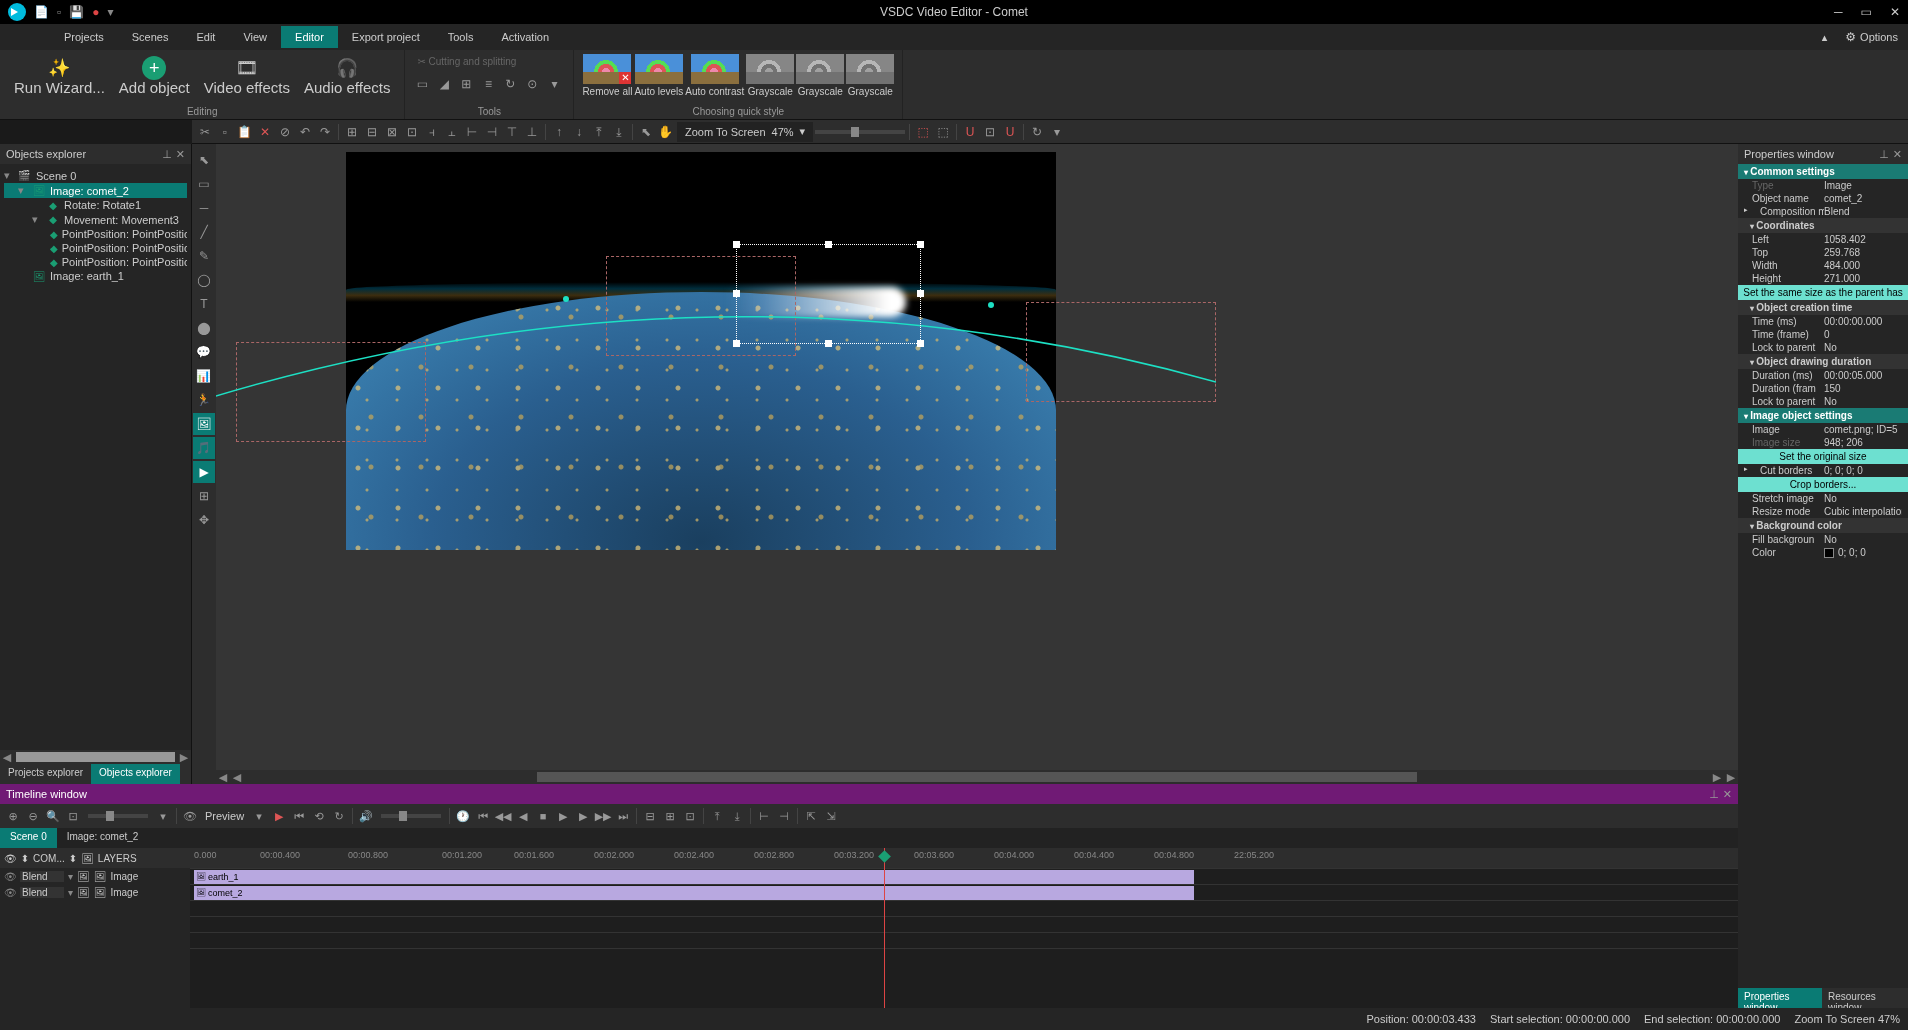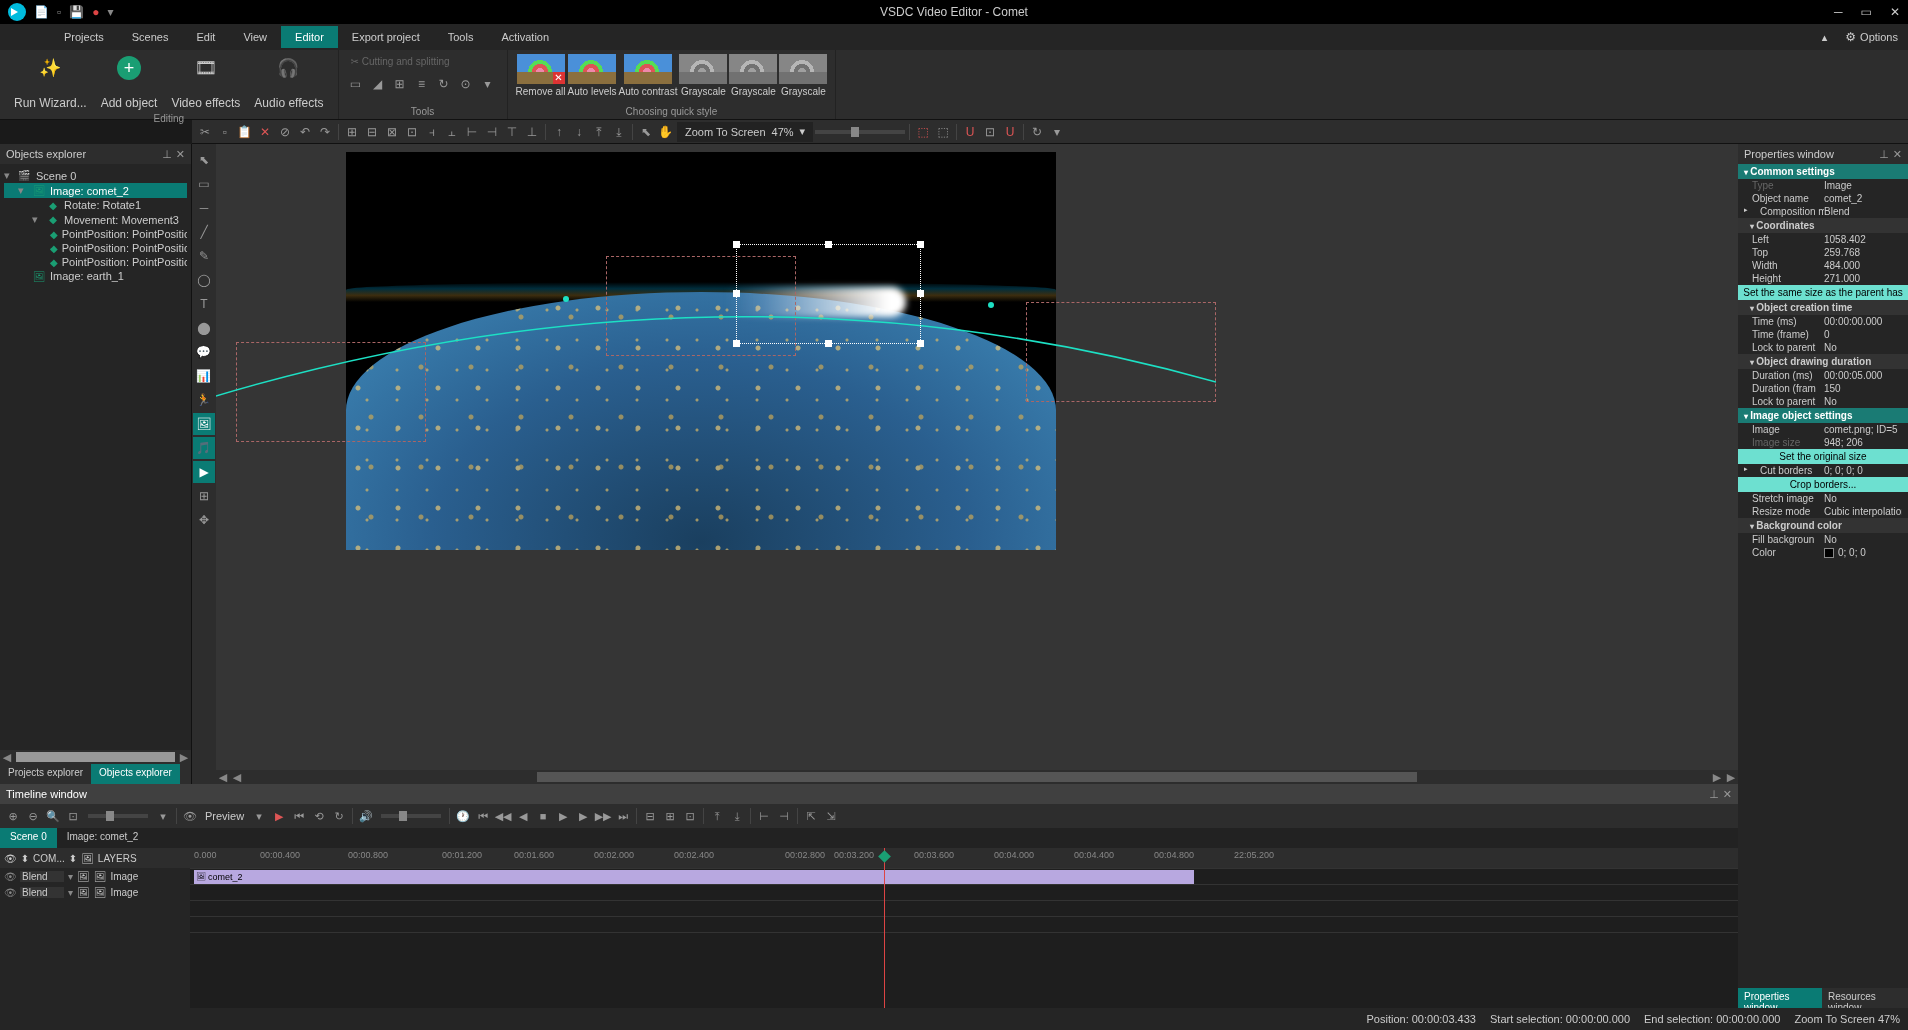--- a/index.html
+++ b/index.html
@@ -25,21 +25,21 @@
 .menubar .chev { color:#ccc; padding:0 8px; }
 
 .ribbon { height:70px; background:#2d2d2d; display:flex; align-items:stretch; border-bottom:1px solid #111; }
 .ribgroup { padding:4px 8px 2px; display:flex; flex-direction:column; align-items:center; border-right:1px solid #222; }
 .ribgroup .items { display:flex; gap:2px; flex:1; align-items:flex-start; }
 .ribgroup .label { font-size:10px; color:#999; margin-top:2px; }
 .ribbtn { display:flex; flex-direction:column; align-items:center; padding:2px 6px; cursor:pointer; min-width:44px; }
 .ribbtn .icon { width:24px; height:24px; display:flex; align-items:center; justify-content:center; font-size:18px; color:#ccc; }
 .ribbtn .icon.green { background:#1a9e73; border-radius:50%; color:#fff; }
 .ribbtn .icon.wand { color:#ccc; }
-.ribbtn .txt { font-size:12px; color:#ccc; margin-top:18px; text-align:left; line-height:11px; }
+.ribbtn .txt { font-size:15px; color:#ccc; margin-top:2px; text-align:left; line-height:11px; }
 
 .ribsmall { display:grid; grid-template-columns:repeat(7,20px); gap:2px; padding-top:4px; }
 .ribsmall span { width:18px; height:18px; display:flex; align-items:center; justify-content:center; color:#999; font-size:12px; cursor:pointer; }
 
 .quickstyle { display:flex; gap:4px; }
 .qsitem { display:flex; flex-direction:column; align-items:center; cursor:pointer; }
 .qsitem .thumb { width:48px; height:30px; background:linear-gradient(to bottom,#4a90d9 0%,#4a90d9 60%,#8b6f3e 60%,#8b6f3e 100%); position:relative; }
 .qsitem .thumb.gray { filter:grayscale(1); }
 .qsitem .thumb::after { content:""; position:absolute; left:8px; top:4px; width:30px; height:14px; background:radial-gradient(circle at 50% 100%, #e8a 4px, #d55 4px 8px, #5d5 8px 12px, transparent 12px); }
 .qsitem .thumb.del::before { content:"✕"; position:absolute; right:0; bottom:0; background:#d33; color:#fff; font-size:10px; width:12px; height:12px; line-height:12px; text-align:center; }
@@ -113,21 +113,21 @@
 .proprow .k { flex:1; padding-left:8px; white-space:nowrap; overflow:hidden; }
 .proprow .v { width:78px; color:#ccc; white-space:nowrap; overflow:hidden; }
 .propbtn { background:#6de0d0; color:#000; text-align:center; font-size:10px; padding:2px; cursor:pointer; }
 .proprow .swatch { width:10px; height:10px; border:1px solid #888; background:#000; display:inline-block; vertical-align:middle; margin-right:4px; }
 .righttabs { height:20px; background:#2d2d2d; display:flex; }
 .righttabs .tab { padding:3px 6px; font-size:10px; color:#ccc; cursor:pointer; }
 .righttabs .tab.active { background:#0a7b74; color:#fff; }
 
 
 .timeline { position:absolute; left:0; right:170px; bottom:22px; height:224px; background:#252525; display:flex; flex-direction:column; }
-.timeline .panelhdr { background:#404040; color:#fff; }
+.timeline .panelhdr { background:#701a75; color:#fff; }
 .tl-toolbar { height:24px; background:#2d2d2d; display:flex; align-items:center; gap:2px; padding:0 4px; }
 .tl-toolbar .tbtn { width:18px; height:18px; display:flex; align-items:center; justify-content:center; color:#999; font-size:11px; cursor:pointer; }
 .tl-toolbar .tsep { width:1px; height:16px; background:#444; margin:0 2px; }
 .tl-toolbar .slider2 { width:60px; height:4px; background:#444; position:relative; margin:0 4px; }
 .tl-toolbar .slider2::after { content:""; position:absolute; left:30%; top:-3px; width:8px; height:10px; background:#888; }
 .tl-toolbar .prevlbl { color:#ccc; margin:0 4px; }
 
 .tl-tabs { height:20px; background:#222; display:flex; }
 .tl-tabs .tab { padding:3px 10px; font-size:10px; color:#ccc; cursor:pointer; }
 .tl-tabs .tab.active { background:#0a7b74; color:#fff; }
@@ -612,29 +612,32 @@
     </div>
     <div class="tl-right">
       <div class="tl-ruler" id="ruler">
           <span class="tick" style="left: 4px;">0.000</span>
           <span class="tick" style="left: 70px;">00:00.400</span>
           <span class="tick" style="left: 158px;">00:00.800</span>
           <span class="tick" style="left: 252px;">00:01.200</span>
           <span class="tick" style="left: 324px;">00:01.600</span>
           <span class="tick" style="left: 404px;">00:02.000</span>
           <span class="tick" style="left: 484px;">00:02.400</span>
-          <span class="tick" style="left: 564px; margin-left: 31px;">00:02.800</span>
+          <span class="tick" style="left: 564px;">00:02.800</span>
           <span class="tick" style="left: 644px;">00:03.200</span>
           <span class="tick" style="left: 724px;">00:03.600</span>
           <span class="tick" style="left: 804px;">00:04.000</span>
           <span class="tick" style="left: 884px;">00:04.400</span>
           <span class="tick" style="left: 964px;">00:04.800</span>
           <span class="tick" style="left: 1044px;">22:05.200</span>
         </div>
       <div class="tl-track">
+          <div class="tl-clip" style="left:4px;width:1000px">earth_1</div>
+        </div>
+      <div class="tl-track">
           <div class="tl-clip" style="left:4px;width:1000px">comet_2</div>
         </div>
       <div class="tl-track"></div>
         <div class="tl-track"></div>
         <div class="tl-track"></div>
         <div class="tl-track"></div>
       <div class="tl-playhead" id="playhead" style="left: 694px;"></div>
     </div>
   </div>
 </div>

